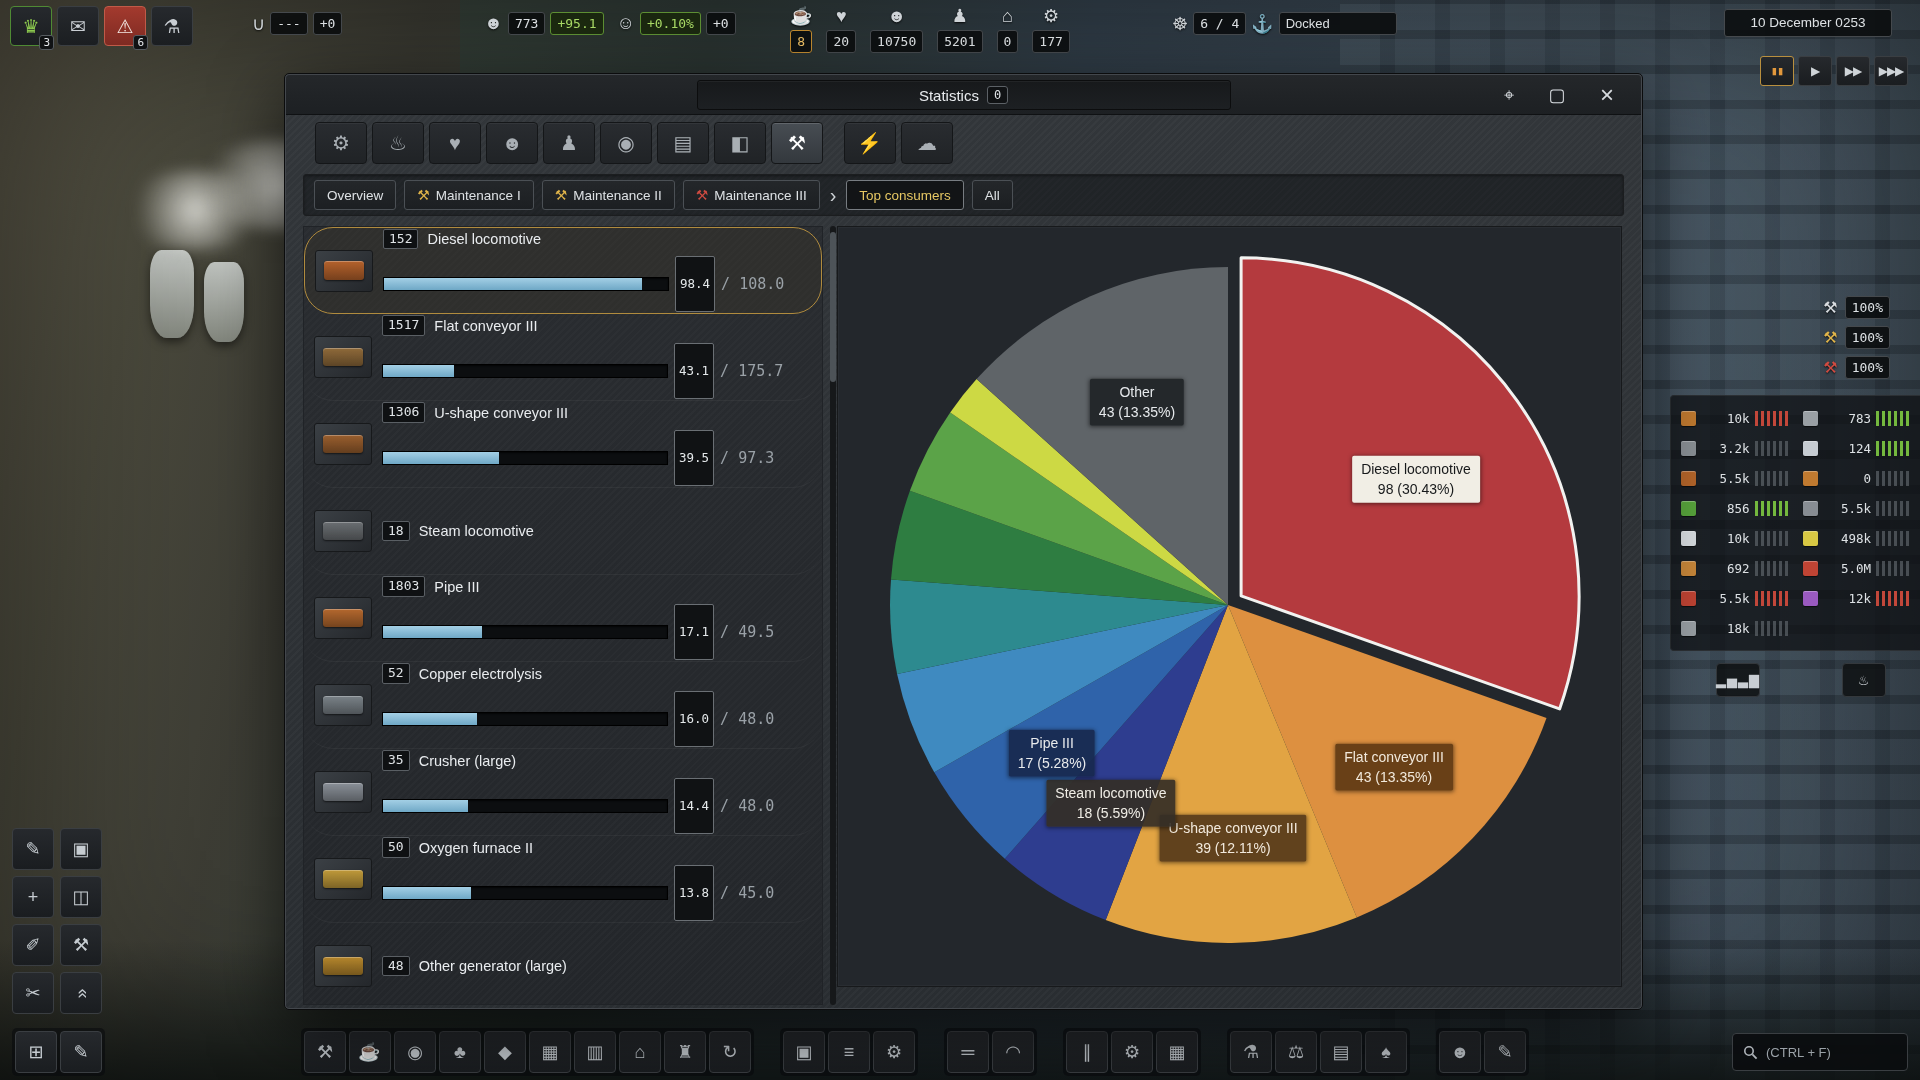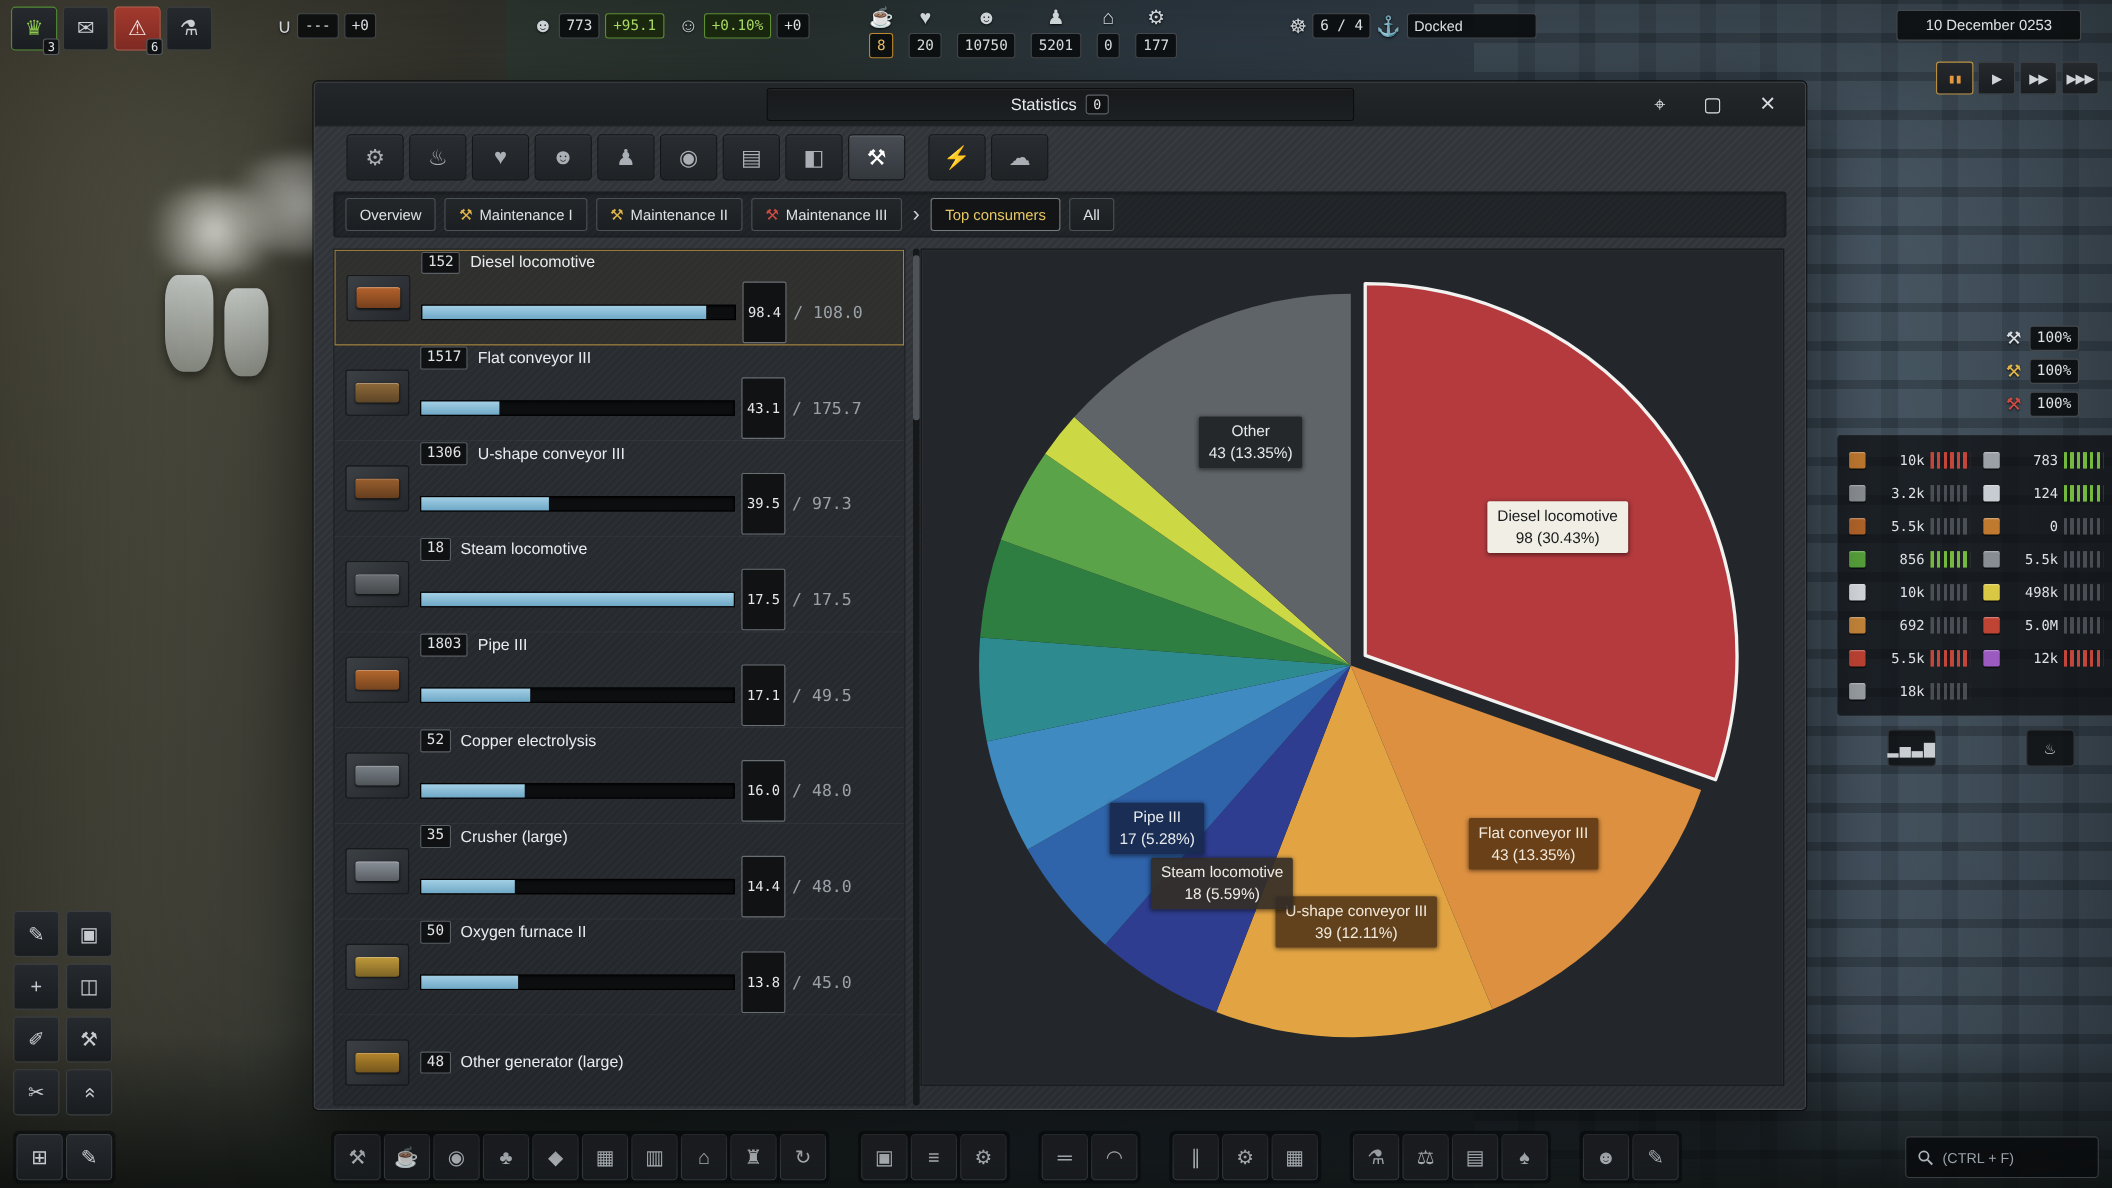--- a/index.html
+++ b/index.html
@@ -78,21 +78,21 @@
   .subtab{height:30px;display:flex;align-items:center;gap:6px;padding:0 12px;
     background:linear-gradient(#24272a,#1c1f22);border:1px solid #4b5055;border-radius:3px;
     color:#dde1e4;font-size:13.5px;}
   .subtab .wrench{font-size:14px;}
   .subtab.active{background:#121416;border-color:#777c81;color:#e6c763;}
   .chev{color:#cfd4d8;font-size:20px;padding:0 2px;}
 
   .consumers{position:absolute;left:18px;top:152px;width:520px;height:779px;
     background:rgba(18,20,22,.25);border:1px solid #202327;overflow:hidden;}
   .crow{position:relative;display:flex;align-items:center;gap:10px;height:87px;
-    padding:0 14px 0 10px;border-bottom:1px solid rgba(255,255,255,.045);}
+    padding:0 14px 0 10px;border-bottom:1px solid rgba(255,255,255,.045);border-radius:29px;}
   .crow.selected{border:1px solid #b08b3e;background:rgba(64,58,40,.28);}
   .thumb{width:58px;height:42px;flex:none;background:linear-gradient(140deg,#3b4045,#24272b);
     border:1px solid #17191b;border-radius:3px;display:flex;align-items:center;justify-content:center;}
   .blob{width:70%;height:46%;border-radius:3px;
     box-shadow:0 1px 2px rgba(0,0,0,.6),inset 0 1px 0 rgba(255,255,255,.28);}
   .cbody{flex:1;display:flex;flex-direction:column;gap:7px;}
   .cline1{display:flex;align-items:center;gap:9px;}
   .countbox{background:#0f1113;border:1px solid #5a5f64;border-radius:2px;color:#dfe3e6;
     font-size:13px;padding:2px 5px;line-height:1.1;}
   .cname{color:#e9ecef;font-size:14.5px;}
@@ -383,27 +383,20 @@
         </div>
         <div class="crow">
           <div class="thumb">
             <div class="blob" style="background: linear-gradient(rgb(106, 110, 114), rgba(0, 0, 0, 0.35)), rgb(106, 110, 114);"></div>
           </div>
           <div class="cbody">
             <div class="cline1">
               <span class="countbox seg">18</span>
               <span class="cname">Steam locomotive</span>
             </div>
-            <div class="cline2">
-              <div class="bar">
-                <div class="fill" style="width: 100%;"></div>
-              </div>
-              <span class="valbox seg">17.5</span>
-              <span class="maxlbl seg">/ 17.5</span>
-            </div>
           </div>
         </div>
         <div class="crow">
           <div class="thumb">
             <div class="blob" style="background: linear-gradient(rgb(180, 104, 46), rgba(0, 0, 0, 0.35)), rgb(180, 104, 46);"></div>
           </div>
           <div class="cbody">
             <div class="cline1">
               <span class="countbox seg">1803</span>
               <span class="cname">Pipe III</span>

